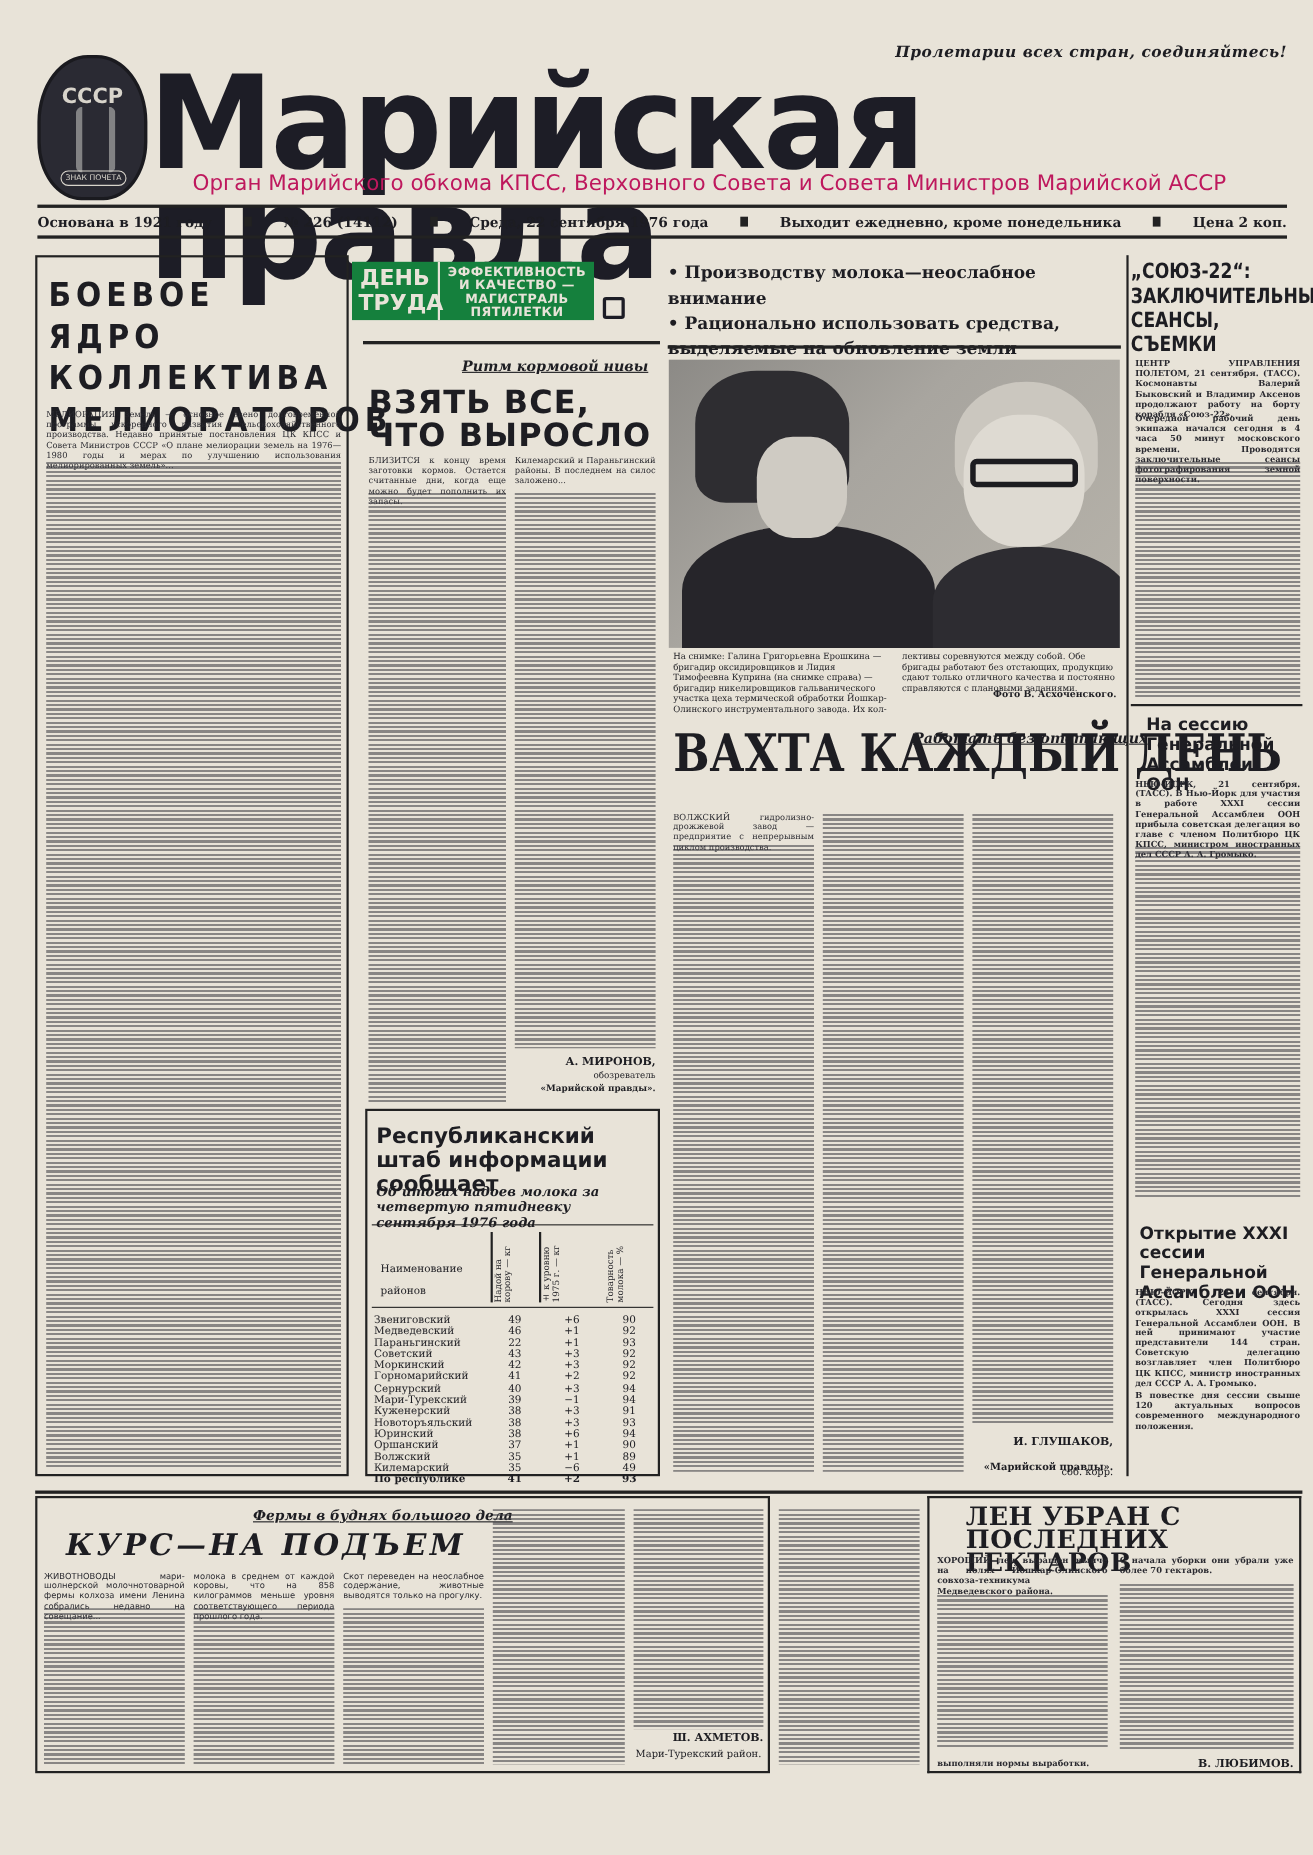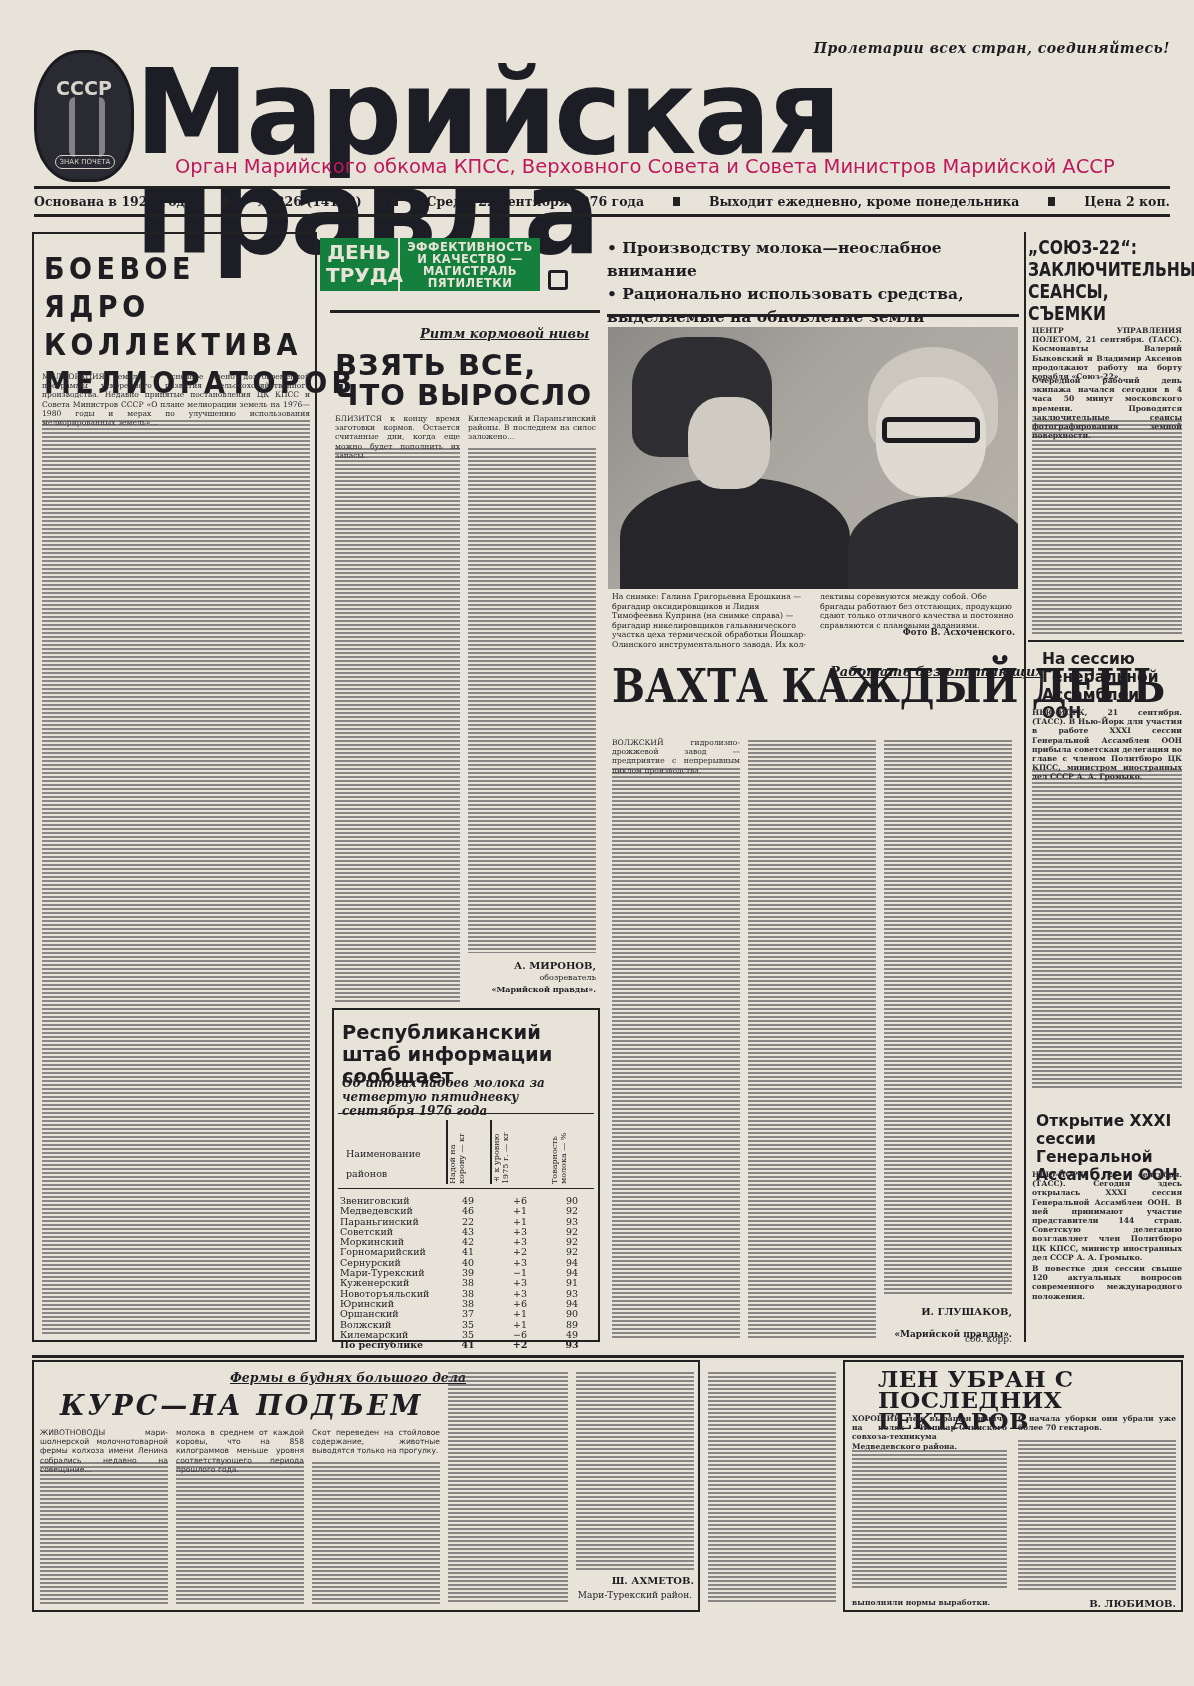--- a/index.html
+++ b/index.html
@@ -268,21 +268,21 @@
   <div class="abs h-side" style="left:1036px;top:1112px;width:150px;">Открытие XXXI сессии Генеральной Ассамблеи ООН</div>
   <div class="abs body-text" style="left:1032px;top:1170px;width:150px;font-weight:bold;">НЬЮ-ЙОРК, 21 сентября. (ТАСС). Сегодня здесь открылась XXXI сессия Генеральной Ассамблеи ООН. В ней принимают участие представители 144 стран. Советскую делегацию возглавляет член Политбюро ЦК КПСС, министр иностранных дел СССР А. А. Громыко.</div>
   <div class="abs body-text" style="left:1032px;top:1264px;width:150px;font-weight:bold;">В повестке дня сессии свыше 120 актуальных вопросов современного международного положения.</div>
 
   <div class="abs rule-thick" style="left:32px;top:1355px;width:1152px;"></div>
   <div class="abs frame" style="left:32px;top:1360px;width:668px;height:252px;"></div>
   <div class="abs rubric" style="left:230px;top:1370px;font-size:12.5px;">Фермы в буднях большого дела</div>
   <div class="abs h-kurs">КУРС—НА ПОДЪЕМ</div>
   <div class="abs body-text" style="left:40px;top:1428px;width:128px;font-family:'DejaVu Sans',sans-serif;">ЖИВОТНОВОДЫ мари-шолнерской молочнотоварной фермы колхоза имени Ленина собрались недавно на совещание...</div>
   <div class="abs body-text" style="left:176px;top:1428px;width:128px;font-family:'DejaVu Sans',sans-serif;">молока в среднем от каждой коровы, что на 858 килограммов меньше уровня соответствующего периода прошлого года.</div>
-  <div class="abs body-text" style="left:312px;top:1428px;width:128px;font-family:'DejaVu Sans',sans-serif;">Скот переведен на стойловое содержание, животные выводятся только на прогулку.</div>
+  <div class="abs body-text" style="left:312px;top:1428px;width:128px;font-family:'DejaVu Sans',sans-serif;">Скот переведен на неослабное содержание, животные выводятся только на прогулку.</div>
   <div class="abs txt-lines" style="left:40px;top:1462px;width:128px;height:142px;"></div>
   <div class="abs txt-lines" style="left:176px;top:1462px;width:128px;height:142px;"></div>
   <div class="abs txt-lines" style="left:312px;top:1462px;width:128px;height:142px;"></div>
   <div class="abs txt-lines" style="left:448px;top:1372px;width:120px;height:232px;"></div>
   <div class="abs txt-lines" style="left:576px;top:1372px;width:118px;height:200px;"></div>
   <div class="abs sig" style="left:576px;top:1575px;width:118px;font-size:10px;">Ш. АХМЕТОВ.</div>
   <div class="abs sig" style="left:576px;top:1590px;width:118px;font-weight:normal;text-align:center;">Мари-Турекский район.</div>
 
   <div class="abs txt-lines" style="left:708px;top:1372px;width:128px;height:232px;"></div>
   <div class="abs col-rule" style="left:843px;top:1360px;height:252px;"></div>

